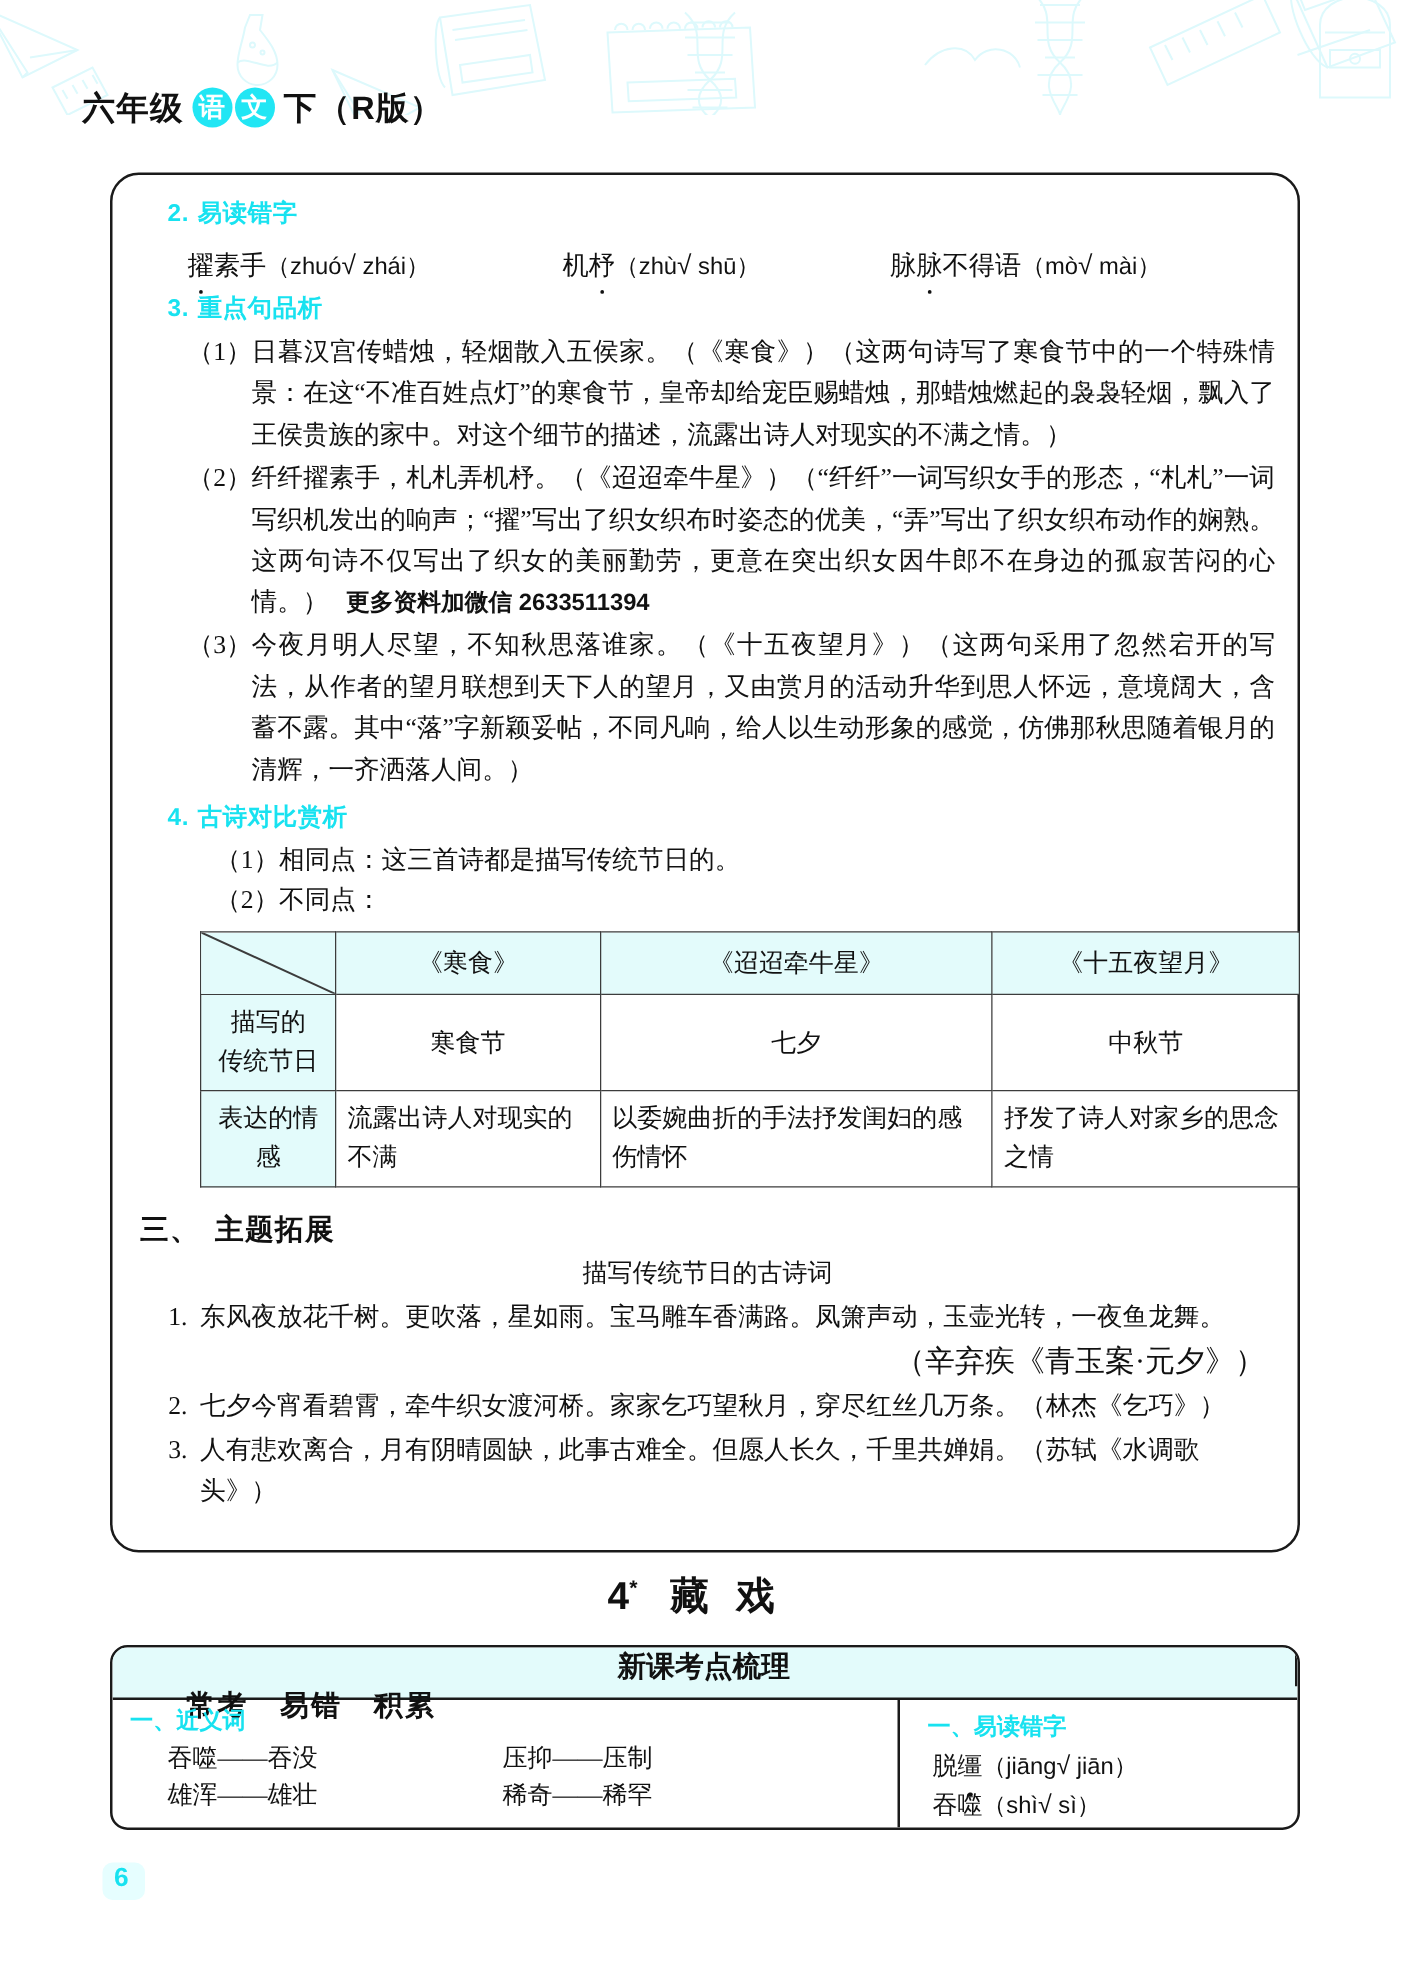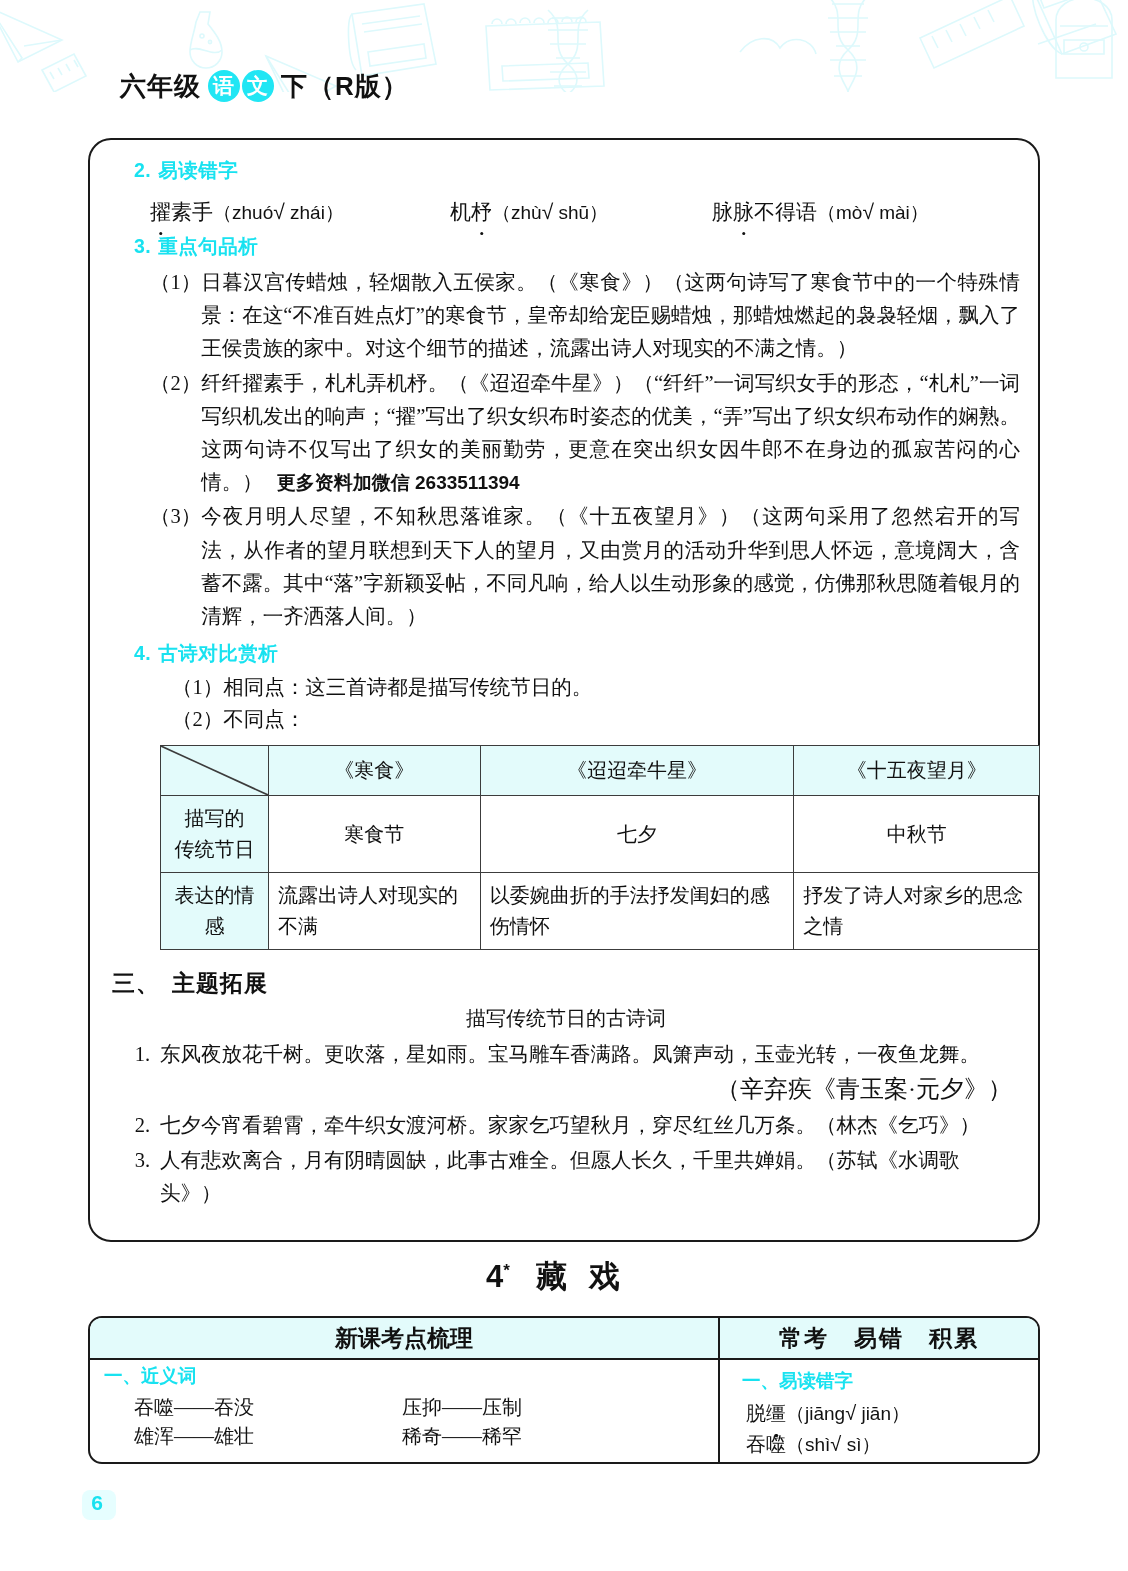--- a/index.html
+++ b/index.html
@@ -18,21 +18,21 @@
     overflow:hidden; pointer-events:none;
   }
   .doodle-band svg{ display:block; }
 
   
   .page-header{
     position:absolute; left:0; top:62px; width:1128px; height:48px;
     display:flex; align-items:center;
   }
   .hdr-inner{
-    margin-left:120px;
+    margin-left:66px;
     display:flex; align-items:center; gap:7px;
     font-family:"Liberation Sans","DejaVu Sans",sans-serif;
     font-weight:bold; font-size:26px; color:#111;
     letter-spacing:1px;
   }
   .subject-badges{ display:flex; gap:2px; }
   .badge-circle{
     width:32px; height:32px; border-radius:50%;
     background:#21e6f4;
     color:#ffffff; font-size:21px; font-weight:bold;
@@ -159,21 +159,21 @@
   .lesson-title .nm{ margin-left:26px; letter-spacing:22px;font-family:Liberation Serif, serif; }
 
   
   .bottom-box{
     position:absolute; left:88px; top:1316px;
     width:952px; height:148px;
     border:2.5px solid #1a1a1a; border-radius:14px;
     background:#fff; overflow:hidden;
     display:flex; flex-direction:column;
   }
-  .bb-head{ display:flex; height:42px; background:#e3fbfb; border-bottom:2px solid #1a1a1a; }
+  .bb-head{ display:flex; height:42px; background:#e3fbfb; border-bottom:2px solid #1a1a1a;flex-direction:column; }
   .bb-head .l{
     flex:1; display:flex; align-items:center; justify-content:center;
     font-family:"Liberation Sans","DejaVu Sans",sans-serif;
     font-weight:bold; font-size:23px; color:#111;
     border-right:2px solid #1a1a1a;
   }
   .bb-head .r{
     width:318px; display:flex; align-items:center; justify-content:center;
     font-family:"Liberation Sans","DejaVu Sans",sans-serif;
     font-weight:bold; font-size:23px; color:#111;

